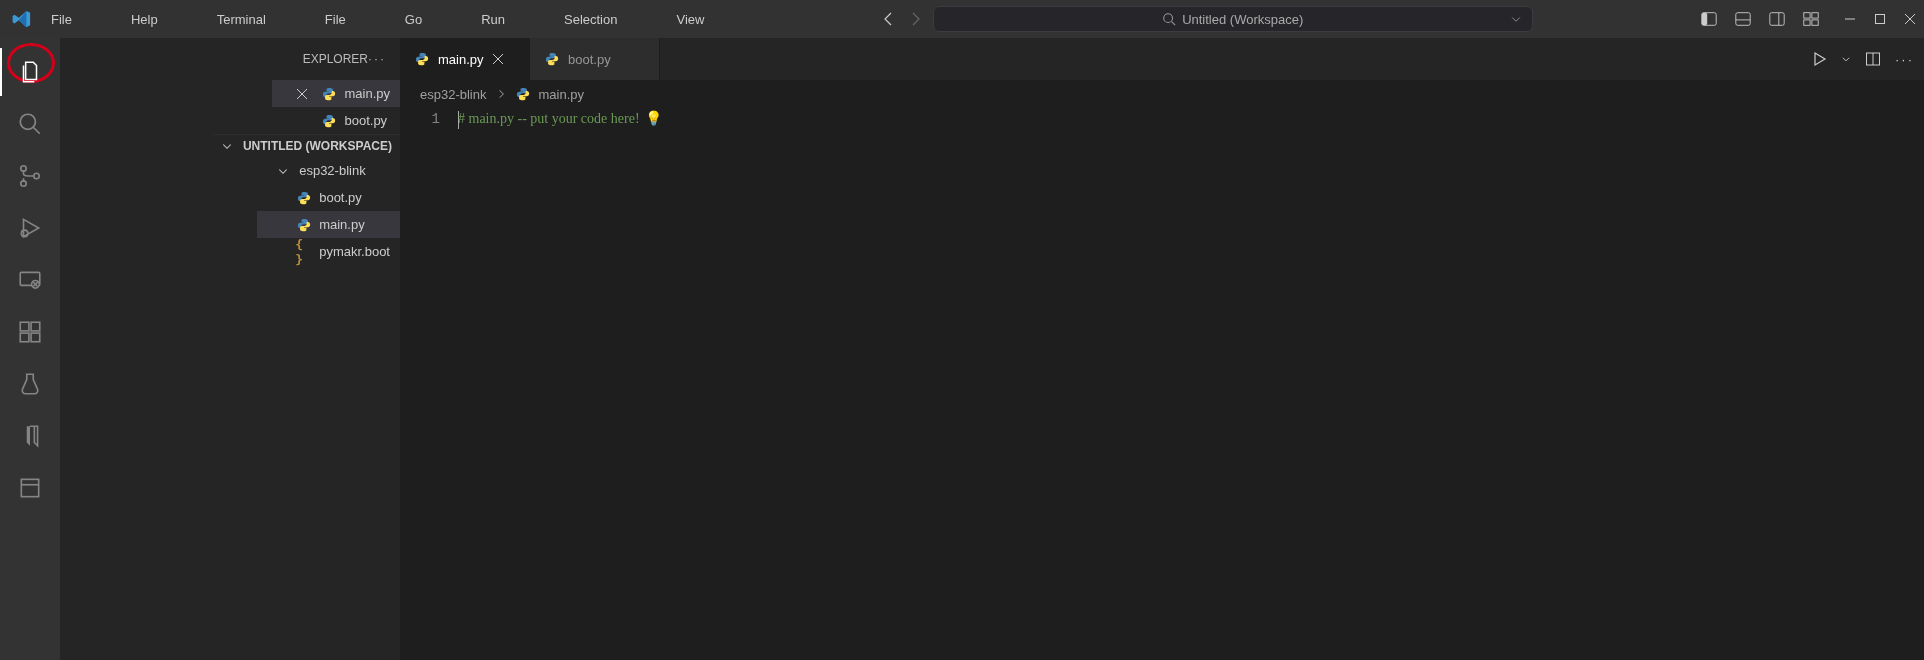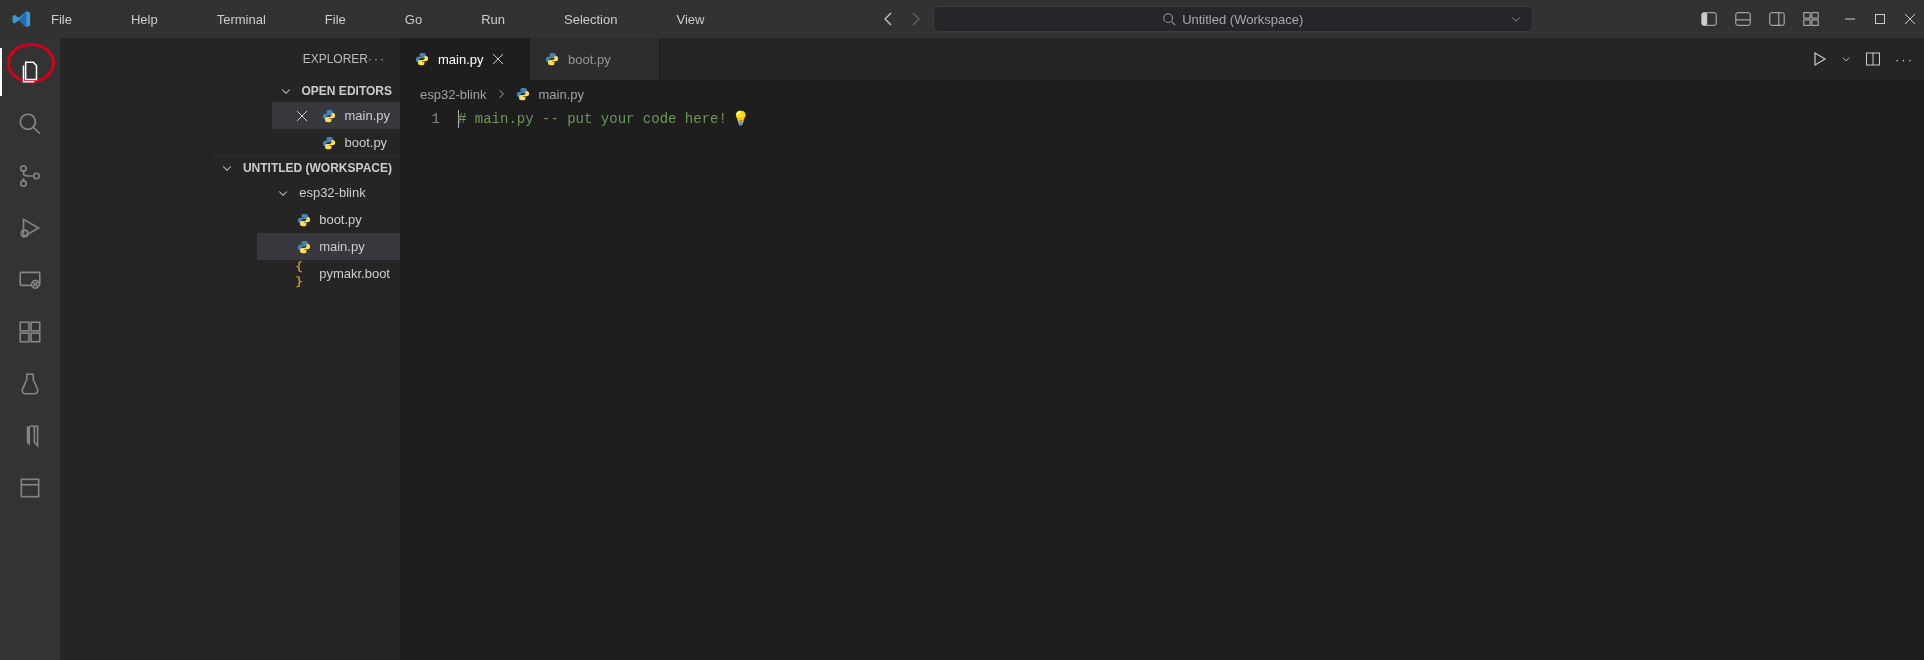--- a/index.html
+++ b/index.html
@@ -182,21 +182,21 @@
     font-size:14px;
     line-height:22px;
   }
   .gutter {
     width:58px;
     text-align:right;
     color:#858585;
     padding:0 18px 0 0;
   }
   .code-content { flex:1; position:relative; }
-  .code-line { white-space:pre; }
+  .code-line { white-space:pre;font-family:Liberation Serif, serif; }
   .code-line .comment { color:#6A9955; }
   .cursor-bar {
     display:inline-block;
     width:1px;
     height:18px;
     background:#aeafad;
     vertical-align:middle;
     margin-right:-1px;
   }
   .bulb { color:#ffcc00; margin-left:6px; display:inline-block; }
@@ -382,28 +382,20 @@
         </svg>
     </div>
   </div>
 
   <div class="sidebar">
     <div class="sidebar-header">
       <span>EXPLORER</span>
       <span style="letter-spacing:2px;">···</span>
     </div>
 
-    <div class="panel-section-header">
-      <span class="chev">
-        <svg width="12" height="12" viewBox="0 0 16 16">
-            <path stroke="#ccc" stroke-width="1.4" fill="none" d="M3 6 L8 11 L13 6"></path>
-          </svg>
-      </span>
-      <span>OPEN EDITORS</span>
-    </div>
     <div class="tree">
       <div class="tree-row active" style="padding-left:24px">
         <span class="close-x" style="width:18px;text-align:center;">
           <svg width="12" height="12" viewBox="0 0 12 12">
               <line x1="1" y1="1" x2="11" y2="11" stroke="#ccc"></line>
               <line x1="11" y1="1" x2="1" y2="11" stroke="#ccc"></line>
             </svg>
         </span>
         <span class="icon py-icon">
           <svg width="14" height="14" viewBox="0 0 32 32">

